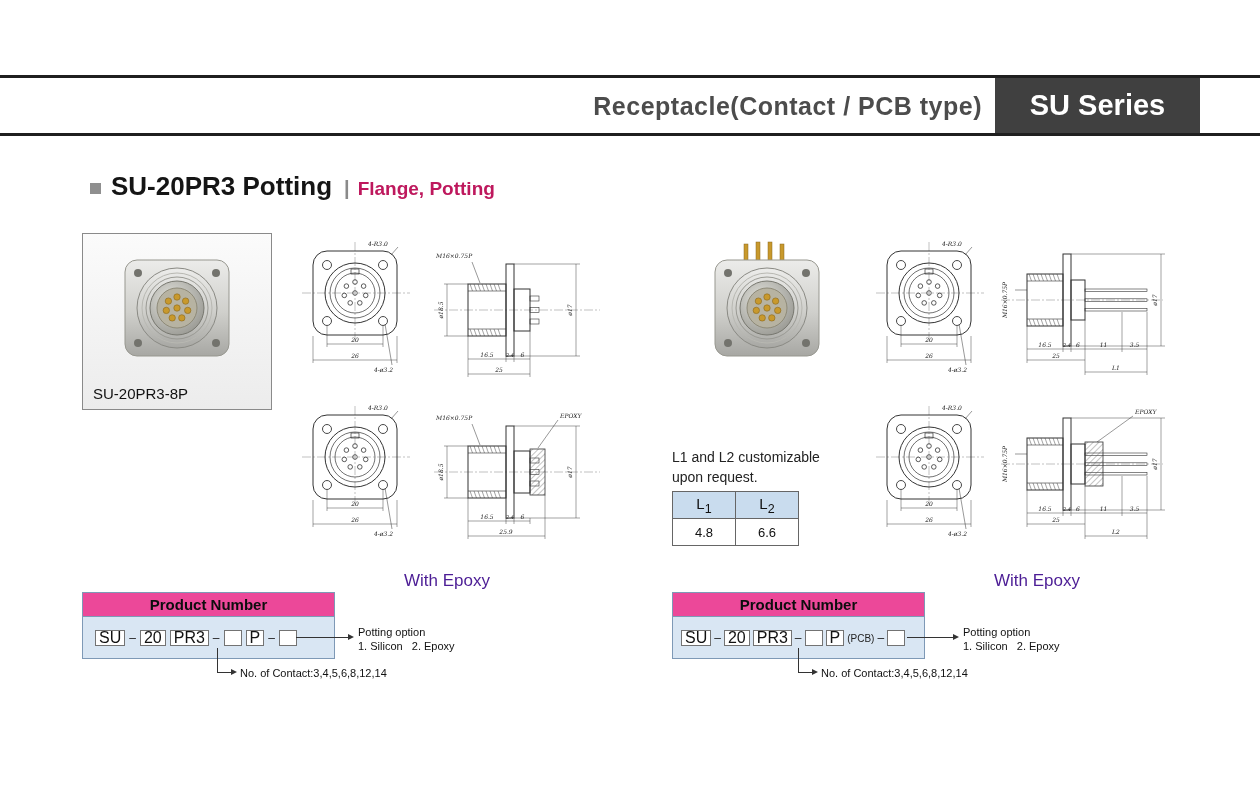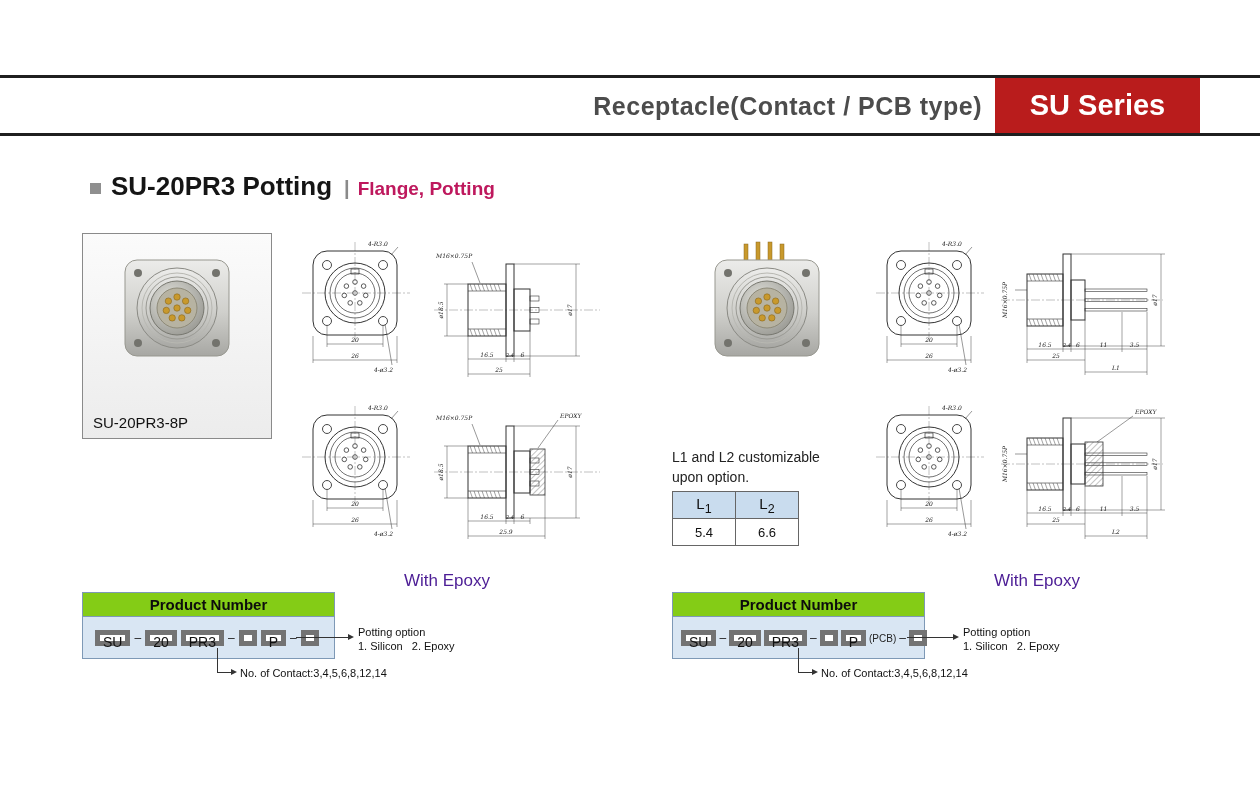--- a/index.html
+++ b/index.html
@@ -1,40 +1,40 @@
 <!DOCTYPE html>
 <html><head>
 <meta charset="utf-8">
 <style>
   * { margin:0; padding:0; box-sizing:border-box; }
   body { font-family:"Liberation Sans", sans-serif; background:#ffffff; }
   .page { position:relative; width:1260px; height:794px; background:#fff; overflow:hidden; }
   .abs { position:absolute; }
   .rule { position:absolute; left:0; width:1260px; height:3px; background:#1f1f1f; }
   .hdr-title { position:absolute; top:92px; right:278px; font-size:25px; font-weight:bold; color:#4c4c4c; letter-spacing:.5px; }
-  .su-box { position:absolute; left:995px; top:78px; width:205px; height:55px; background:#b91c1c; color:#fff; font-size:29px; font-weight:bold; display:flex; align-items:center; justify-content:center; }
+  .su-box { position:absolute; left:995px; top:78px; width:205px; height:55px; background:#404040; color:#fff; font-size:29px; font-weight:bold; display:flex; align-items:center; justify-content:center; }
   .sec { position:absolute; left:90px; top:171px; display:flex; align-items:baseline; }
   .sec .bullet { width:11px; height:11px; background:#8f8f8f; margin-right:10px; align-self:center; margin-top:4px; }
   .sec .title { font-size:26px; font-weight:bold; color:#151515; }
   .sec .divider { font-size:20px; font-weight:bold; color:#8a8a8a; margin:0 8px 0 12px; }
   .sec .sub { font-size:19px; font-weight:bold; color:#be185d; }
-  .photo-box { position:absolute; width:190px; height:206px; border:1px solid #8a8a8a; background:linear-gradient(180deg,#fbfbfb,#ececec); }
+  .photo-box { position:absolute; width:190px; height:177px; border:1px solid #8a8a8a; background:linear-gradient(180deg,#fbfbfb,#ececec); }
   .photo-label { position:absolute; left:10px; bottom:7px; font-size:15px; color:#111; }
   .caption { position:absolute; font-size:17px; color:#4c1d95; width:110px; text-align:center; }
   .note { position:absolute; font-size:14px; color:#222; line-height:20px; }
   .ltable { position:absolute; border-collapse:collapse; background:#fff; }
   .ltable td { border:1px solid #666; width:63px; height:27px; text-align:center; font-size:13px; color:#111; }
   .ltable .lh { background:#c9dcee; font-size:15px; }
   .pn { position:absolute; width:253px; }
-  .pn-header { height:25px; background:#84cc16; border:1px solid #7e99b6; display:flex; align-items:center; justify-content:center; font-size:15px; font-weight:bold; color:#0d0d0d; }
+  .pn-header { height:25px; background:#ec4899; border:1px solid #7e99b6; display:flex; align-items:center; justify-content:center; font-size:15px; font-weight:bold; color:#0d0d0d; }
   .pn-body { height:42px; background:#d9e6f3; border:1px solid #7e99b6; border-top:none; position:relative; }
   .pn-row { position:absolute; top:13px; display:flex; align-items:center; }
   .pn-row.l { left:12px; gap:4px; }
   .pn-row.r { left:8px; gap:3px; }
-  .pn-box { background:#fff; border:5px solid #737373; height:16px; line-height:14px; font-size:14px; text-align:left; padding:0 3px; min-width:14px; color:#111; }
+  .pn-box { background:#fff; border:1px solid #737373; height:16px; line-height:14px; font-size:16px; text-align:left; padding:0 3px; min-width:14px; color:#111; }
   .pn-box.empty { min-width:18px; }
   .pn-dash { font-size:12px; color:#222; }
   .pn-pcb { font-size:10px; color:#222; }
   .hline { position:absolute; border-top:1px solid #333; }
   .vline { position:absolute; border-left:1px solid #333; }
   .tri { position:absolute; width:0; height:0; border-top:3.5px solid transparent; border-bottom:3.5px solid transparent; border-left:6px solid #333; }
   .pn-note { position:absolute; font-size:11px; color:#111; line-height:14px; white-space:nowrap; }
   svg text { font-family:"DejaVu Serif", serif; font-style:italic; fill:#161616; }
   .dim { font-size:6px; }
   .dim.sm { font-size:5px; }
@@ -572,30 +572,30 @@
     <text class="dim sm mid" x="72" y="106.8">2.4</text>
     <text class="dim mid" x="83" y="106.5">6</text>
     <text class="dim mid" x="108.5" y="106.5">11</text>
     <text class="dim mid" x="139.5" y="106.5">3.5</text>
     <text class="dim mid" x="61" y="117.5">25</text>
     <text class="dim mid" x="121" y="129.5">L2</text>
   </svg>
 
   <div class="note" style="left:672px;top:447px">
     <div>L1 and L2 customizable</div>
-    <div>upon option.</div>
+    <div>upon request.</div>
   </div>
   <table class="ltable" style="left:672px;top:491px">
     <tbody>
         <tr>
       <td class="lh"><span>L</span><sub>1</sub></td>
       <td class="lh"><span>L</span><sub>2</sub></td>
     </tr>
     <tr>
-      <td>5.4</td>
+      <td>4.8</td>
       <td>6.6</td>
     </tr>
   </tbody>
     </table>
 
   <div class="caption" style="left:982px;top:571px">With Epoxy</div>
 
   <div class="pn" style="left:82px;top:592px">
     <div class="pn-header">Product Number</div>
     <div class="pn-body">

